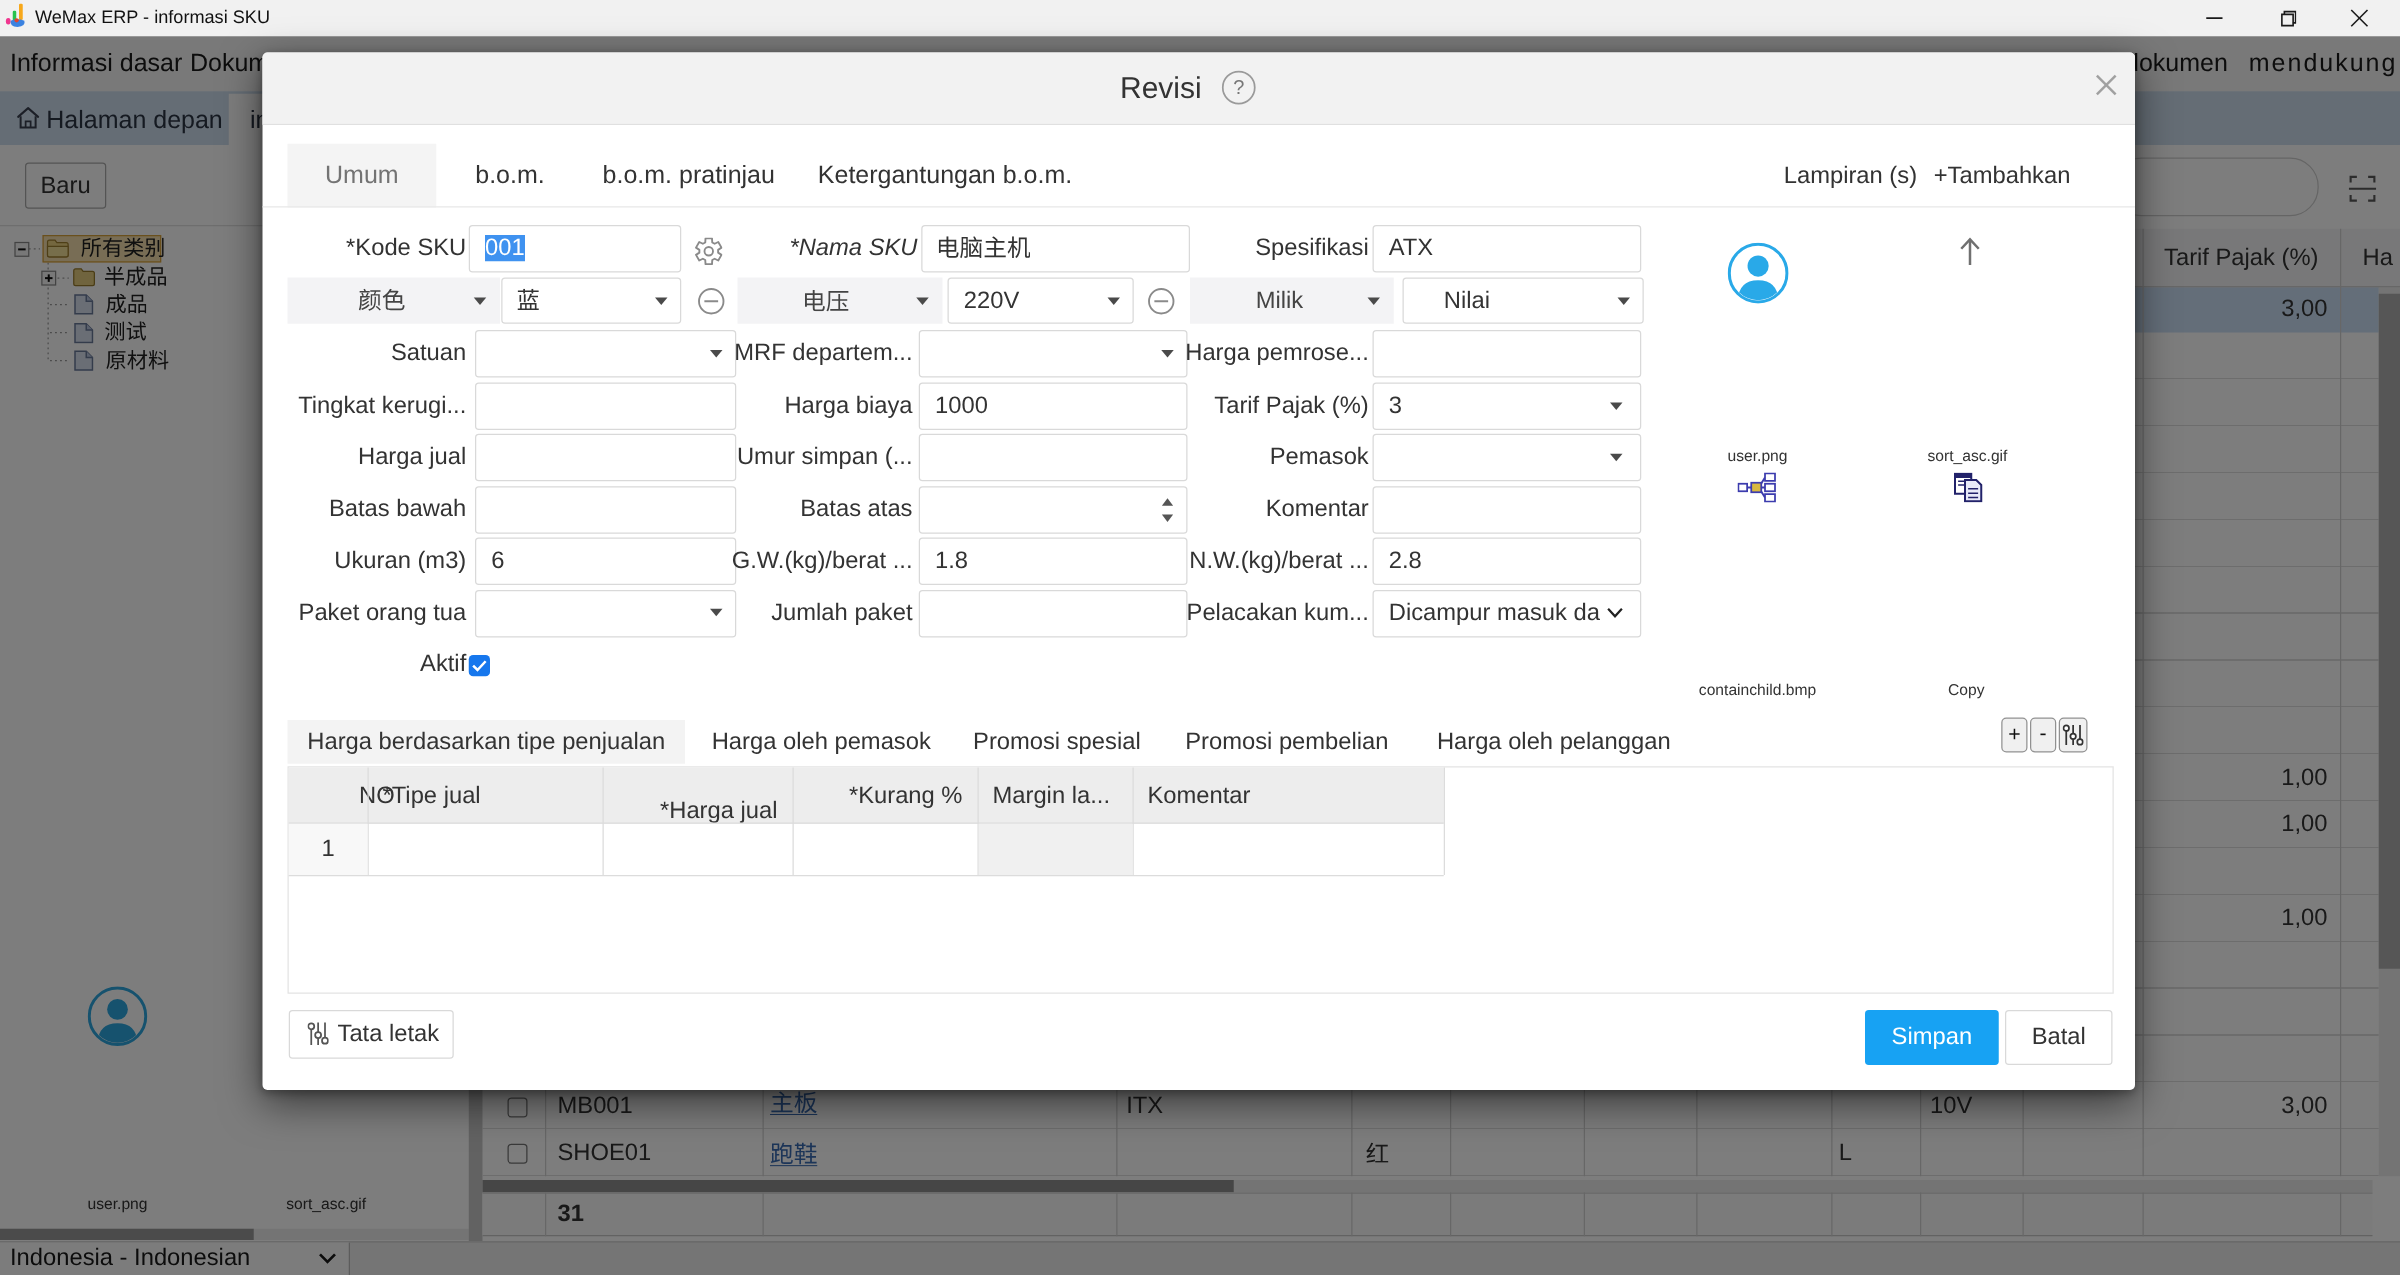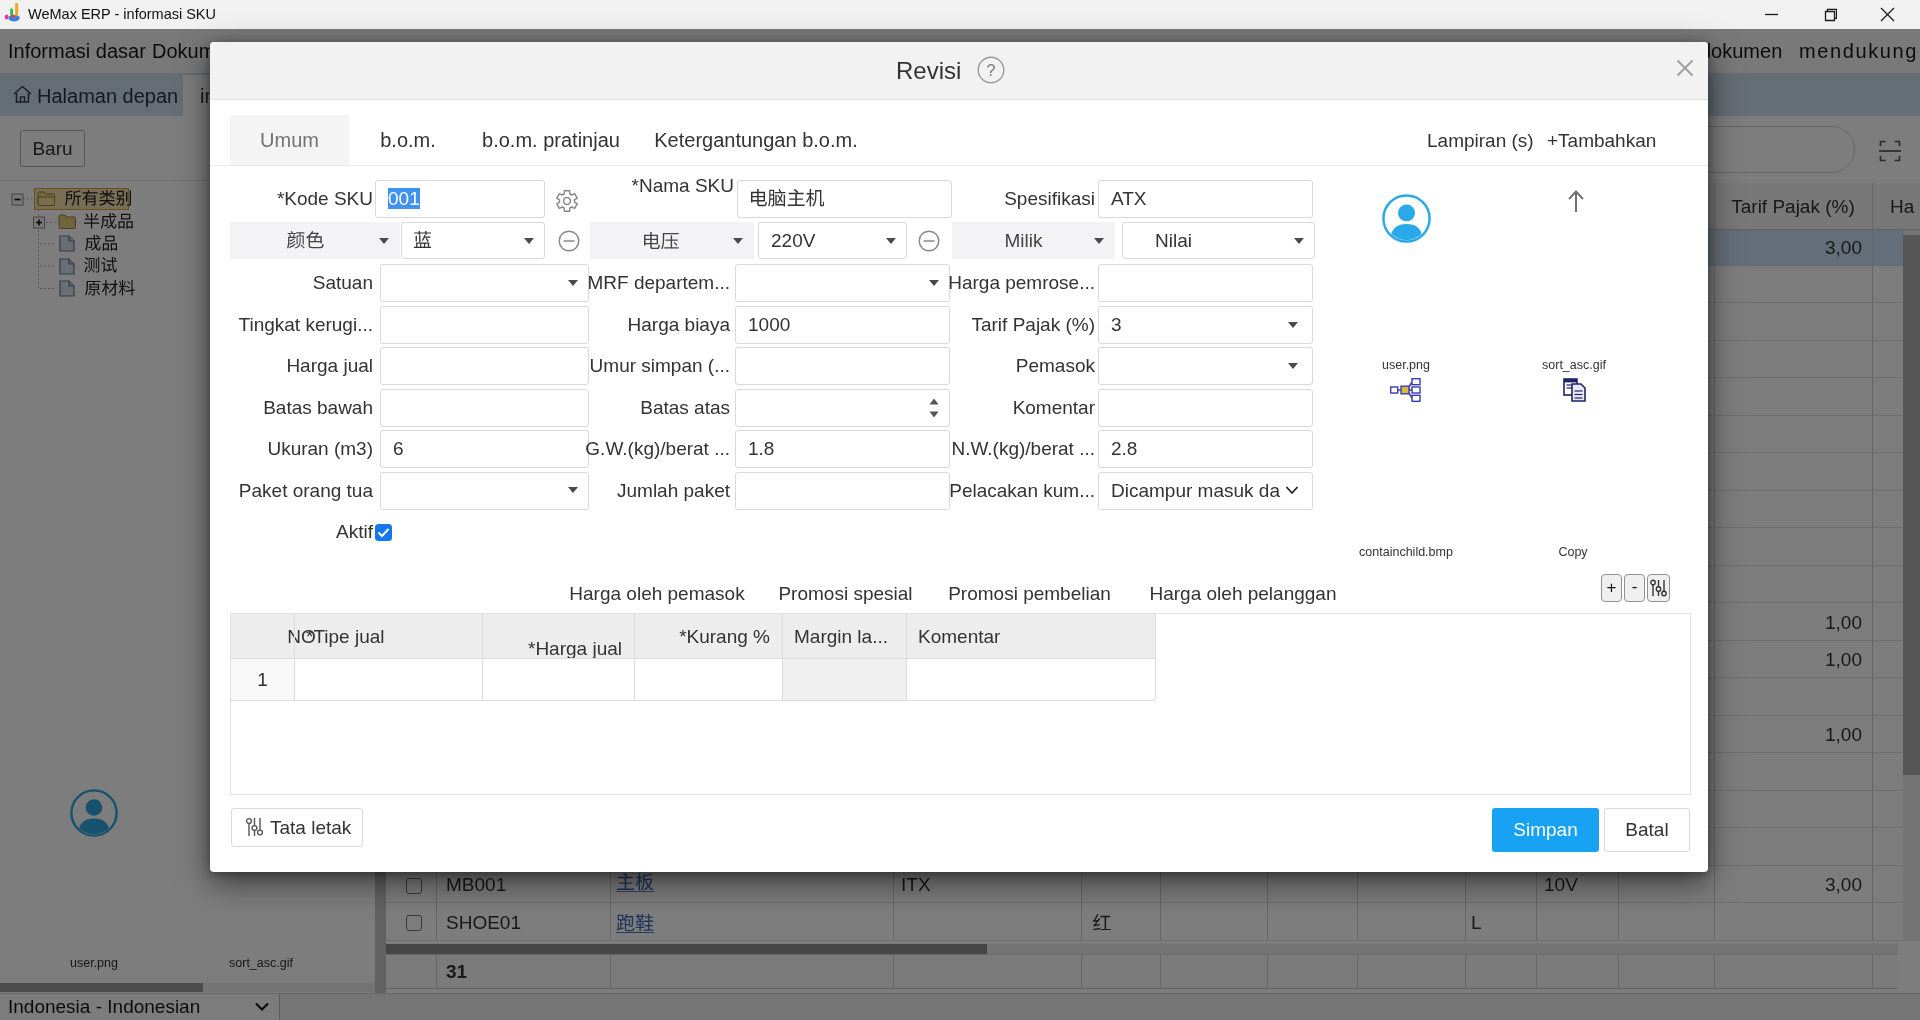--- a/index.html
+++ b/index.html
@@ -237,21 +237,21 @@
     <div class="a" style="left:1217px;top:73px;width:110px;height:51px;line-height:51px;font-size:19px;color:#333;">Lampiran (s)</div>
     <div class="a" style="left:1337px;top:73px;width:120px;height:51px;line-height:51px;font-size:19px;color:#333;">+Tambahkan</div>
     <div class="a" style="left:0;top:123px;width:1498px;height:1px;background:#e8e8e8;"></div>
 
     <div class="lbl" style="left:0;top:138px;width:163px;">*Kode SKU</div>
     <div class="inp" style="left:165px;top:138px;width:170px;height:38px;"><span style="background:#3f92f0;color:#fff;">001</span></div>
     <svg class="a" style="left:346px;top:148px;" width="22" height="22" viewBox="0 0 22 22">
       <path d="M8.4 0.7 L13.6 0.7 L13.8 4.0 L15.7 5.0 L18.6 3.6 L21.2 8.1 L18.5 9.9 L18.5 12.1 L21.2 13.9 L18.6 18.4 L15.7 17.0 L13.8 18.0 L13.6 21.3 L8.4 21.3 L8.2 18.0 L6.3 17.0 L3.4 18.4 L0.8 13.9 L3.5 12.1 L3.5 9.9 L0.8 8.1 L3.4 3.6 L6.3 5.0 L8.2 4.0 Z" fill="none" stroke="#8a8a8a" stroke-width="1.5" stroke-linejoin="round"></path>
       <circle cx="11" cy="11" r="3.4" fill="none" stroke="#8a8a8a" stroke-width="1.5"></circle>
     </svg>
-    <div class="lbl" style="left:330px;top:125px;width:194px;">*Nama SKU</div>
+    <div class="lbl" style="left:330px;top:138px;width:194px;font-style:italic;">*Nama SKU</div>
     <div class="inp" style="left:527px;top:138px;width:215px;height:38px;"></div>
       <svg class="a" style="left:541.0px;top:147.0px;" width="73.2" height="17.6" viewBox="2.4 -16.0 73.2 17.6">
         <path d="M8.6 -7.8V-5.0H3.9V-7.8ZM10.1 -7.8H15.0V-5.0H10.1ZM8.6 -9.1H3.9V-11.8H8.6ZM10.1 -9.1V-11.8H15.0V-9.1ZM2.4 -13.2V-2.5H3.9V-3.6H8.6V-1.6C8.6 0.6 9.2 1.2 11.3 1.2C11.8 1.2 15.0 1.2 15.5 1.2C17.6 1.2 18.0 0.2 18.3 -2.7C17.8 -2.8 17.2 -3.1 16.9 -3.3C16.7 -0.9 16.5 -0.2 15.5 -0.2C14.8 -0.2 12.0 -0.2 11.4 -0.2C10.3 -0.2 10.1 -0.5 10.1 -1.6V-3.6H16.4V-13.2H10.1V-15.9H8.6V-13.2Z M32.9 -11.3C32.6 -10.0 32.1 -8.7 31.6 -7.5C30.9 -8.5 30.1 -9.4 29.4 -10.3L28.5 -9.6C29.3 -8.6 30.2 -7.4 31.0 -6.3C30.3 -4.8 29.4 -3.6 28.3 -2.6C28.6 -2.4 29.1 -1.9 29.3 -1.7C30.2 -2.6 31.0 -3.8 31.8 -5.1C32.5 -4.0 33.0 -3.1 33.4 -2.3L34.4 -3.1C34.0 -4.0 33.2 -5.1 32.4 -6.3C33.1 -7.8 33.7 -9.4 34.1 -11.0ZM29.9 -15.6C30.3 -14.8 30.8 -13.8 31.1 -13.1H26.3V-11.7H36.9V-13.1H32.1L32.6 -13.2C32.3 -13.9 31.7 -15.1 31.1 -16.0ZM35.1 -10.3V-0.9H28.1V-10.2H26.7V0.5H35.1V1.5H36.4V-10.3ZM24.4 -14.1V-10.8H21.9V-14.1ZM20.7 -15.3V-8.3C20.7 -5.5 20.6 -1.8 19.5 0.8C19.8 0.9 20.4 1.3 20.6 1.6C21.4 -0.3 21.7 -2.8 21.9 -5.2H24.4V-0.2C24.4 0.0 24.3 0.1 24.1 0.1C23.9 0.1 23.4 0.1 22.7 0.1C22.9 0.4 23.1 1.0 23.1 1.4C24.1 1.4 24.7 1.3 25.1 1.1C25.5 0.9 25.6 0.5 25.6 -0.2V-15.3ZM24.4 -9.6V-6.4H21.9L21.9 -8.3V-9.6Z M45.1 -15.1C46.3 -14.2 47.6 -13.0 48.4 -12.2H40.0V-10.8H46.7V-6.6H40.8V-5.2H46.7V-0.5H39.1V0.9H56.0V-0.5H48.3V-5.2H54.3V-6.6H48.3V-10.8H55.0V-12.2H48.9L49.8 -12.8C49.0 -13.7 47.5 -15.0 46.3 -15.9Z M66.5 -14.9V-8.8C66.5 -5.8 66.2 -2.1 63.6 0.6C64.0 0.8 64.5 1.3 64.7 1.5C67.5 -1.3 67.8 -5.6 67.8 -8.8V-13.5H71.4V-1.3C71.4 0.3 71.5 0.7 71.9 1.0C72.1 1.2 72.6 1.3 72.9 1.3C73.2 1.3 73.6 1.3 73.9 1.3C74.3 1.3 74.7 1.3 74.9 1.1C75.2 0.9 75.4 0.6 75.4 0.0C75.5 -0.5 75.6 -1.9 75.6 -3.0C75.2 -3.1 74.8 -3.3 74.5 -3.6C74.5 -2.3 74.5 -1.3 74.4 -0.9C74.4 -0.4 74.3 -0.2 74.2 -0.1C74.2 -0.0 74.0 0.0 73.9 0.0C73.7 0.0 73.4 0.0 73.3 0.0C73.2 0.0 73.1 -0.0 73.0 -0.1C72.9 -0.2 72.8 -0.6 72.8 -1.2V-14.9ZM61.1 -16.0V-11.9H58.0V-10.5H61.0C60.3 -7.9 58.9 -4.9 57.5 -3.3C57.8 -3.0 58.1 -2.4 58.3 -2.0C59.3 -3.3 60.4 -5.5 61.1 -7.7V1.5H62.5V-7.2C63.3 -6.3 64.2 -5.1 64.5 -4.4L65.4 -5.6C65.0 -6.1 63.2 -8.2 62.5 -8.8V-10.5H65.3V-11.9H62.5V-16.0Z" fill="#333333"></path>
       </svg>
     <div class="lbl" style="left:660px;top:138px;width:225px;">Spesifikasi</div>
     <div class="inp" style="left:888px;top:138px;width:215px;height:38px;">ATX</div>
 
     <div class="gsel" style="left:20px;top:180px;width:170px;height:37px;"></div>
       <svg class="a" style="left:77.0px;top:189.0px;" width="36.7" height="17.6" viewBox="0.6 -16.0 36.7 17.6">
         <path d="M13.3 -9.6C13.2 -2.8 13.0 -0.6 8.2 0.6C8.4 0.8 8.8 1.3 8.9 1.6C14.0 0.2 14.3 -2.4 14.4 -9.6ZM7.6 -8.7C6.6 -7.8 4.6 -6.9 3.0 -6.4C3.3 -6.2 3.7 -5.8 3.9 -5.5C5.6 -6.1 7.6 -7.1 8.8 -8.2ZM8.2 -3.5C7.0 -2.0 4.8 -0.7 2.5 0.0C2.8 0.3 3.2 0.7 3.4 1.0C5.8 0.2 8.1 -1.2 9.4 -3.0ZM14.1 -1.5C15.3 -0.6 16.8 0.7 17.4 1.5L18.3 0.6C17.6 -0.2 16.1 -1.4 14.9 -2.2ZM10.2 -11.6V-2.6H11.3V-10.5H16.2V-2.6H17.4V-11.6H13.8C14.0 -12.2 14.3 -12.9 14.6 -13.6H18.0V-14.8H9.8V-13.6H13.4C13.2 -13.0 12.9 -12.2 12.6 -11.6ZM4.4 -15.7C4.6 -15.2 4.8 -14.6 5.0 -14.1H1.3V-12.9H9.4V-14.1H6.3C6.2 -14.6 5.9 -15.4 5.5 -16.0ZM7.9 -6.2C6.8 -5.0 4.7 -3.9 2.9 -3.3C2.9 -4.3 3.0 -5.3 3.0 -6.1V-9.0H9.4V-10.2H7.4C7.8 -10.8 8.2 -11.6 8.6 -12.4L7.4 -12.7C7.1 -12.0 6.6 -10.9 6.2 -10.2H3.7L4.7 -10.5C4.6 -11.1 4.1 -12.1 3.7 -12.7L2.6 -12.4C3.0 -11.7 3.4 -10.8 3.5 -10.2H1.7V-6.1C1.7 -4.1 1.6 -1.2 0.6 0.9C0.9 1.0 1.5 1.3 1.7 1.5C2.4 0.2 2.7 -1.6 2.9 -3.2C3.2 -2.9 3.5 -2.5 3.7 -2.2C5.6 -3.0 7.7 -4.3 9.0 -5.7Z M28.0 -9.3V-6.1H23.6V-9.3ZM29.4 -9.3H33.9V-6.1H29.4ZM30.4 -13.0C29.8 -12.2 29.1 -11.3 28.4 -10.7H23.4C24.1 -11.4 24.8 -12.2 25.4 -13.0ZM25.7 -16.0C24.4 -13.5 22.1 -11.2 19.7 -9.7C20.0 -9.4 20.4 -8.7 20.5 -8.4C21.1 -8.8 21.7 -9.2 22.2 -9.7V-1.5C22.2 0.7 23.2 1.2 26.2 1.2C26.9 1.2 32.8 1.2 33.5 1.2C36.4 1.2 37.0 0.3 37.3 -2.6C36.9 -2.7 36.3 -2.9 35.9 -3.2C35.7 -0.6 35.4 -0.1 33.5 -0.1C32.2 -0.1 27.1 -0.1 26.1 -0.1C24.0 -0.1 23.6 -0.4 23.6 -1.5V-4.7H33.9V-3.8H35.4V-10.7H30.1C31.0 -11.6 31.9 -12.7 32.5 -13.7L31.6 -14.4L31.3 -14.3H26.3C26.5 -14.7 26.8 -15.1 27.0 -15.5Z" fill="#444444"></path>
@@ -379,20 +379,21 @@
       <line x1="3.5" y1="7" x2="11.5" y2="7" stroke="#22226a" stroke-width="1.2"></line>
       <line x1="3.5" y1="10" x2="11.5" y2="10" stroke="#22226a" stroke-width="1.2"></line>
       <path d="M9 6 h9 l4 4 v13 h-13 z" fill="#e8eaf8" stroke="#22226a" stroke-width="1.6"></path>
       <line x1="11.5" y1="13" x2="19.5" y2="13" stroke="#22226a" stroke-width="1.2"></line>
       <line x1="11.5" y1="16.5" x2="19.5" y2="16.5" stroke="#22226a" stroke-width="1.2"></line>
       <line x1="11.5" y1="20" x2="19.5" y2="20" stroke="#22226a" stroke-width="1.2"></line>
     </svg>
     <div class="a" style="left:1136px;top:503px;width:120px;text-align:center;font-size:12.5px;color:#333;">containchild.bmp</div>
     <div class="a" style="left:1303px;top:503px;width:120px;text-align:center;font-size:12.5px;color:#333;">Copy</div>
 
+    <div class="a" style="left:20px;top:534px;width:318px;height:35px;background:#f3f3f3;text-align:center;line-height:35px;font-size:19px;color:#333;">Harga berdasarkan tipe penjualan</div>
     <div class="a" style="left:338px;top:534px;width:218px;height:35px;text-align:center;line-height:35px;font-size:19px;color:#333;">Harga oleh pemasok</div>
     <div class="a" style="left:556px;top:534px;width:159px;height:35px;text-align:center;line-height:35px;font-size:19px;color:#333;">Promosi spesial</div>
     <div class="a" style="left:715px;top:534px;width:209px;height:35px;text-align:center;line-height:35px;font-size:19px;color:#333;">Promosi pembelian</div>
     <div class="a" style="left:924px;top:534px;width:218px;height:35px;text-align:center;line-height:35px;font-size:19px;color:#333;">Harga oleh pelanggan</div>
 
     <div class="a" style="left:1391px;top:532px;width:21px;height:28px;background:#f0f0f0;border:1px solid #919191;border-radius:4px;box-sizing:border-box;text-align:center;line-height:25px;font-size:17px;color:#111;">+</div>
     <div class="a" style="left:1414px;top:532px;width:21px;height:28px;background:#f0f0f0;border:1px solid #919191;border-radius:4px;box-sizing:border-box;text-align:center;line-height:24px;font-size:17px;color:#111;">-</div>
     <div class="a" style="left:1437px;top:532px;width:23px;height:28px;background:#f0f0f0;border:1px solid #919191;border-radius:4px;box-sizing:border-box;"></div>
     <svg class="a" style="left:1440px;top:537px;" width="17" height="18" viewBox="0 0 17 18">
       <g stroke="#333" stroke-width="1.4" fill="#fff">

